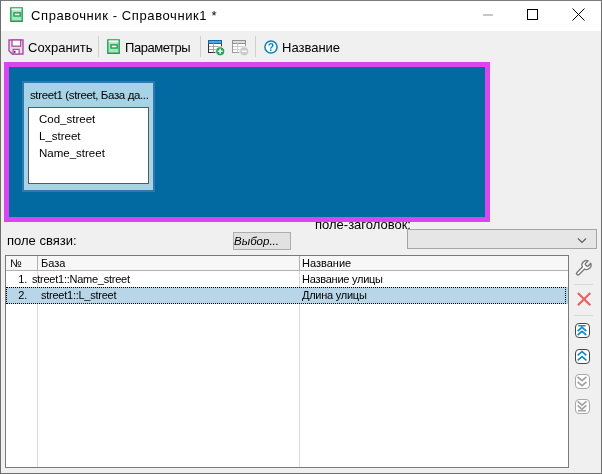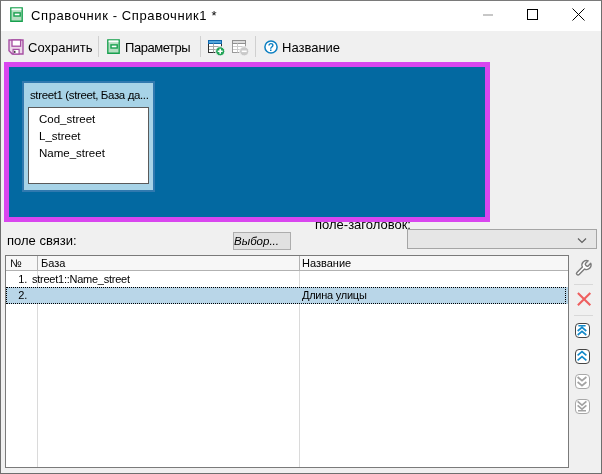--- a/index.html
+++ b/index.html
@@ -134,24 +134,26 @@
       <div style="position:absolute;left:35px;top:0;line-height:14px">База</div>
       <div style="position:absolute;left:296px;top:0;line-height:14px">Название</div>
       <div class="hsep" style="left:31px"></div>
       <div class="hsep" style="left:293px"></div>
     </div>
     <div class="vline" style="left:31px"></div>
     <div class="vline" style="left:293px"></div>
     <div class="trow" style="top:15px">
       <div style="left:0;width:21px;text-align:right">1.</div>
       <div style="left:26px">street1::Name_street</div>
+      <div style="left:296px">Название улицы</div>
     </div>
     <div class="trow" id="row2" style="top:31px;height:17px">
       <div id="row2b"></div>
       <div style="left:0;width:21px;text-align:right">2.</div>
+      <div style="left:35px">street1::L_street</div>
       <div style="left:296px">Длина улицы</div>
     </div>
   </div>
 
   <svg style="position:absolute;left:572px;top:256px" width="21" height="21" viewBox="0 0 21 21">
     <g transform="translate(13.5,8.0) rotate(45) scale(1.13)">
     <path d="M -1.6 -3.67 A 4 4 0 0 0 -1.35 3.77 L -1.35 10.6 A 1.35 1.35 0 0 0 1.35 10.6 L 1.35 3.77 A 4 4 0 0 0 1.6 -3.67 L 1.6 -0.5 A 1.6 1.2 0 0 1 -1.6 -0.5 Z" fill="#fff" stroke="#7b7b7b" stroke-width="1.25" stroke-linejoin="round"></path>
     </g>
   </svg>
   <div class="rsep" style="top:283px"></div>

